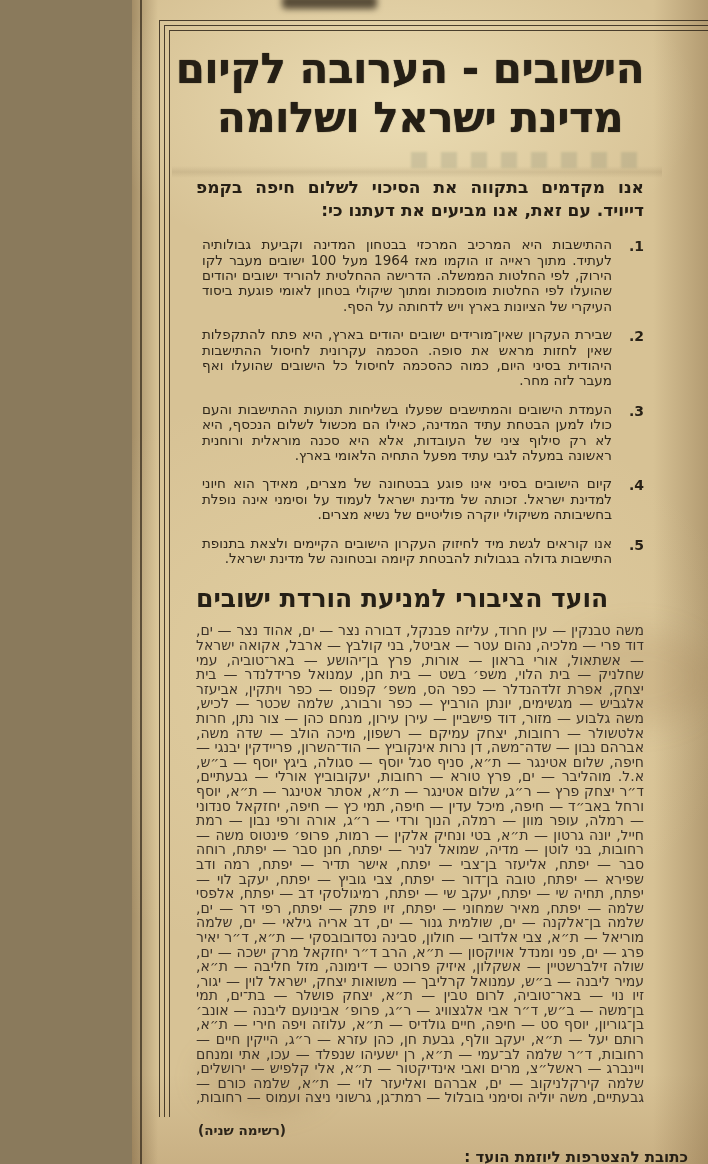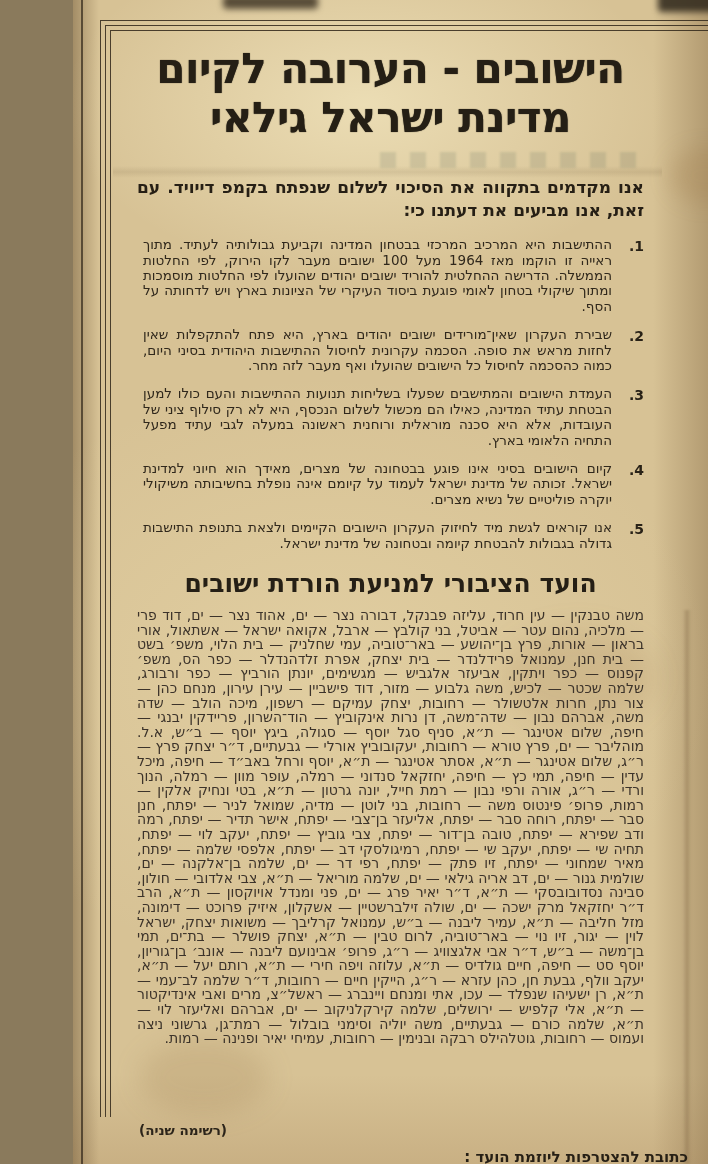--- a/index.html
+++ b/index.html
@@ -1,18 +1,18 @@
 <!DOCTYPE html>
 <html lang="he" dir="rtl"><head>
 <meta charset="utf-8">
 <style>
   html,body{margin:0;padding:0;background:#8a7a5c;}
   .page{
     position:relative;
-    width:635px;height:1164px;
+    width:576px;height:1164px;
     overflow:hidden;
     direction:rtl;
     font-family:"DejaVu Sans",sans-serif;
     background:
       radial-gradient(ellipse 430px 250px at 46% 9%, rgba(252,243,206,.55), rgba(252,243,206,0) 70%),
       radial-gradient(ellipse 520px 400px at 40% 58%, rgba(243,228,182,.35), rgba(243,228,182,0) 75%),
       linear-gradient(270deg, rgba(120,92,55,.38), rgba(120,92,55,0) 55px),
       linear-gradient(90deg, rgba(100,76,45,.45), rgba(100,76,45,0) 26px),
       linear-gradient(0deg, rgba(150,112,70,.22), rgba(150,112,70,0) 90px),
       #d7c295;
@@ -41,21 +41,21 @@
      color:#251f15;letter-spacing:-.5px;text-shadow:0 0 1px rgba(37,31,21,.9);}
   h1 span{white-space:nowrap;}
   .bleed{height:16px;width:52%;margin:2px 0 8px auto;filter:blur(1.2px);
      background:repeating-linear-gradient(90deg, rgba(100,115,95,.18) 0 16px, rgba(100,115,95,0) 16px 30px);}
   .intro{margin:0 0 16px;font-weight:bold;font-size:17px;line-height:1.32;
      text-align:justify;color:#261f15;}
   .items{margin:0;padding:0 0 0 6px;list-style:none;}
   .item{display:flex;gap:12px;margin-bottom:13px;}
   .item .num{font-weight:bold;font-size:14px;min-width:20px;text-align:right;padding-top:1px;color:#29221755;color:#292217;}
   .item p{margin:0;flex:1;font-size:13.5px;line-height:15.4px;text-align:justify;color:#30281c;}
-  h2{margin:18px 0 10px;font-size:25px;font-weight:bold;text-align:center;color:#251f15;}
+  h2{margin:18px 0 10px;font-size:25px;font-weight:bold;text-align:left;color:#251f15;}
   .names{margin:0;font-size:14px;line-height:14.6px;text-align:justify;
      color:#3c332a;max-height:482px;overflow:hidden;}
   .note{position:absolute;left:58px;top:1114px;margin:8px;font-weight:bold;font-size:13.5px;color:#2b241a;}
   .address{position:absolute;right:8px;top:1136px;margin:12px;font-weight:bold;font-size:15px;color:#261f15;}
 </style>
 </head>
 <body>
 
 <div class="page">
 
@@ -69,43 +69,43 @@
   <div class="remnant r3"></div>
   <div class="stain s1"></div>
   <div class="stain s2"></div>
   <div class="stain s3"></div>
   <div class="crease"></div>
   <div class="fold"></div>
 
   <div class="content">
     <h1>
       <span>הישובים - הערובה לקיום</span><br>
-      <span>מדינת ישראל גילאי</span>
+      <span>מדינת ישראל ושלומה</span>
     </h1>
 
     <div class="bleed"></div>
 
-    <p class="intro">אנו מקדמים בתקווה את הסיכוי לשלום שנפתח בקמפ דייויד. עם זאת, אנו מביעים את דעתנו כי:</p>
+    <p class="intro">אנו מקדמים בתקווה את הסיכוי לשלום חיפה בקמפ דייויד. עם זאת, אנו מביעים את דעתנו כי:</p>
 
     <div class="items">
       <div class="item">
         <span class="num">1.</span>
         <p>ההתישבות היא המרכיב המרכזי בבטחון המדינה וקביעת גבולותיה לעתיד. מתוך ראייה זו הוקמו מאז 1964 מעל 100 ישובים מעבר לקו הירוק, לפי החלטות הממשלה. הדרישה ההחלטית להוריד ישובים יהודים שהועלו לפי החלטות מוסמכות ומתוך שיקולי בטחון לאומי פוגעת ביסוד העיקרי של הציונות בארץ ויש לדחותה על הסף.</p>
       </div>
       <div class="item">
         <span class="num">2.</span>
         <p>שבירת העקרון שאין־מורידים ישובים יהודים בארץ, היא פתח להתקפלות שאין לחזות מראש את סופה. הסכמה עקרונית לחיסול ההתישבות היהודית בסיני היום, כמוה כהסכמה לחיסול כל הישובים שהועלו ואף מעבר לזה מחר.</p>
       </div>
       <div class="item">
         <span class="num">3.</span>
         <p>העמדת הישובים והמתישבים שפעלו בשליחות תנועות ההתישבות והעם כולו למען הבטחת עתיד המדינה, כאילו הם מכשול לשלום הנכסף, היא לא רק סילוף ציני של העובדות, אלא היא סכנה מוראלית ורוחנית ראשונה במעלה לגבי עתיד מפעל התחיה הלאומי בארץ.</p>
       </div>
       <div class="item">
         <span class="num">4.</span>
-        <p>קיום הישובים בסיני אינו פוגע בבטחונה של מצרים, מאידך הוא חיוני למדינת ישראל. זכותה של מדינת ישראל לעמוד על קיומם אינה נופלת בחשיבותה משיקולי יוקרה פוליטיים של נשיא מצרים.</p>
+        <p>קיום הישובים בסיני אינו פוגע בבטחונה של מצרים, מאידך הוא חיוני למדינת ישראל. זכותה של מדינת ישראל לעמוד על וסימני אינה נופלת בחשיבותה משיקולי יוקרה פוליטיים של נשיא מצרים.</p>
       </div>
       <div class="item">
         <span class="num">5.</span>
         <p>אנו קוראים לגשת מיד לחיזוק העקרון הישובים הקיימים ולצאת בתנופת התישבות גדולה בגבולות להבטחת קיומה ובטחונה של מדינת ישראל.</p>
       </div>
     </div>
 
     <h2>הועד הציבורי למניעת הורדת ישובים</h2>
 
     <p class="names">משה טבנקין — עין חרוד, עליזה פבנקל, דבורה נצר — ים, אהוד נצר — ים, דוד פרי — מלכיה, נהום עטר — אביטל, בני קולבץ — ארבל, אקואה ישראל — אשתאול, אורי בראון — אורות, פרץ בן־יהושע — באר־טוביה, עמי שחלניק — בית הלוי, משפ׳ בשט — בית חנן, עמנואל פרידלנדר — בית יצחק, אפרת זלדהנדלר — כפר הס, משפ׳ קפנוס — כפר ויתקין, אביעזר אלגביש — מגשימים, יונתן הורביץ — כפר ורבורג, שלמה שכטר — לכיש, משה גלבוע — מזור, דוד פישביין — עירן עירון, מנחם כהן — צור נתן, חרות אלטשולר — רחובות, יצחק עמיקם — רשפון, מיכה הולב — שדה משה, אברהם נבון — שדה־משה, דן נרות אינקוביץ — הוד־השרון, פריידקין יבנגי — חיפה, שלום אטינגר — ת״א, סניף סגל יוסף — סגולה, ביגץ יוסף — ב״ש, א.ל. מוהליבר — ים, פרץ טורא — רחובות, יעקובוביץ אורלי — גבעתיים, ד״ר יצחק פרץ — ר״ג, שלום אטינגר — ת״א, אסתר אטינגר — ת״א, יוסף ורחל באב״ד — חיפה, מיכל עדין — חיפה, תמי כץ — חיפה, יחזקאל סנדוני — רמלה, עופר מוון — רמלה, הנוך ורדי — ר״ג, אורה ורפי נבון — רמת חייל, יונה גרטון — ת״א, בטי ונחיק אלקין — רמות, פרופ׳ פינטוס משה — רחובות, בני לוטן — מדיה, שמואל לניר — יפתח, חנן סבר — יפתח, רוחה סבר — יפתח, אליעזר בן־צבי — יפתח, אישר תדיר — יפתח, רמה ודב שפירא — יפתח, טובה בן־דור — יפתח, צבי גוביץ — יפתח, יעקב לוי — יפתח, תחיה שי — יפתח, יעקב שי — יפתח, רמיגולסקי דב — יפתח, אלפסי שלמה — יפתח, מאיר שמחוני — יפתח, זיו פתק — יפתח, רפי דר — ים, שלמה בן־אלקנה — ים, שולמית גנור — ים, דב אריה גילאי — ים, שלמה מוריאל — ת״א, צבי אלדובי — חולון, סבינה נסדובובסקי — ת״א, ד״ר יאיר פרג — ים, פני ומנדל אויוקסון — ת״א, הרב ד״ר יחזקאל מרק ישכה — ים, שולה זילברשטיין — אשקלון, איזיק פרוכט — דימונה, מזל חליבה — ת״א, עמיר ליבנה — ב״ש, עמנואל קרליבך — משואות יצחק, ישראל לוין — יגור, זיו נוי — באר־טוביה, לרום טבין — ת״א, יצחק פושלר — בת־ים, תמי בן־משה — ב״ש, ד״ר אבי אלגצוויג — ר״ג, פרופ׳ אבינועם ליבנה — אונב׳ בן־גוריון, יוסף סט — חיפה, חיים גולדיס — ת״א, עלוזה ויפה חירי — ת״א, רותם יעל — ת״א, יעקב וולף, גבעת חן, כהן עזרא — ר״ג, הייקין חיים — רחובות, ד״ר שלמה לב־עמי — ת״א, רן ישעיהו שנפלד — עכו, אתי ומנחם ויינברג — ראשל״צ, מרים ואבי אינדיקטור — ת״א, אלי קלפיש — ירושלים, שלמה קירקלניקוב — ים, אברהם ואליעזר לוי — ת״א, שלמה כורם — גבעתיים, משה יוליה וסימני בובלול — רמת־גן, גרשוני ניצה ועמוס — רחובות, גוטלהילס רבקה ובנימין — רחובות, עמיחי יאיר ופנינה — רמות.</p>

